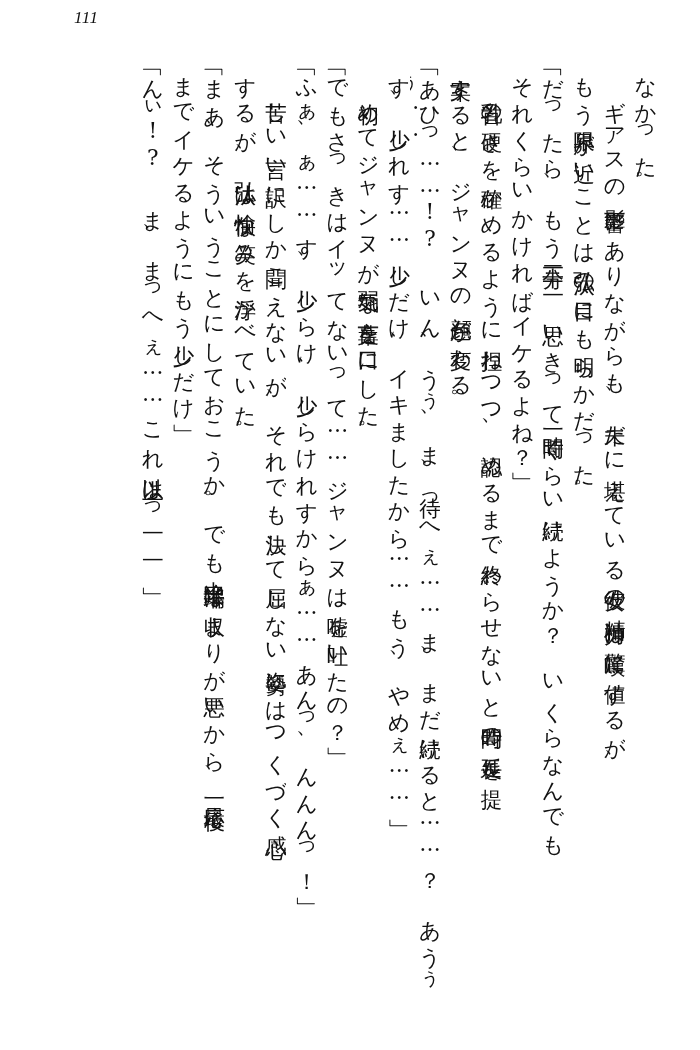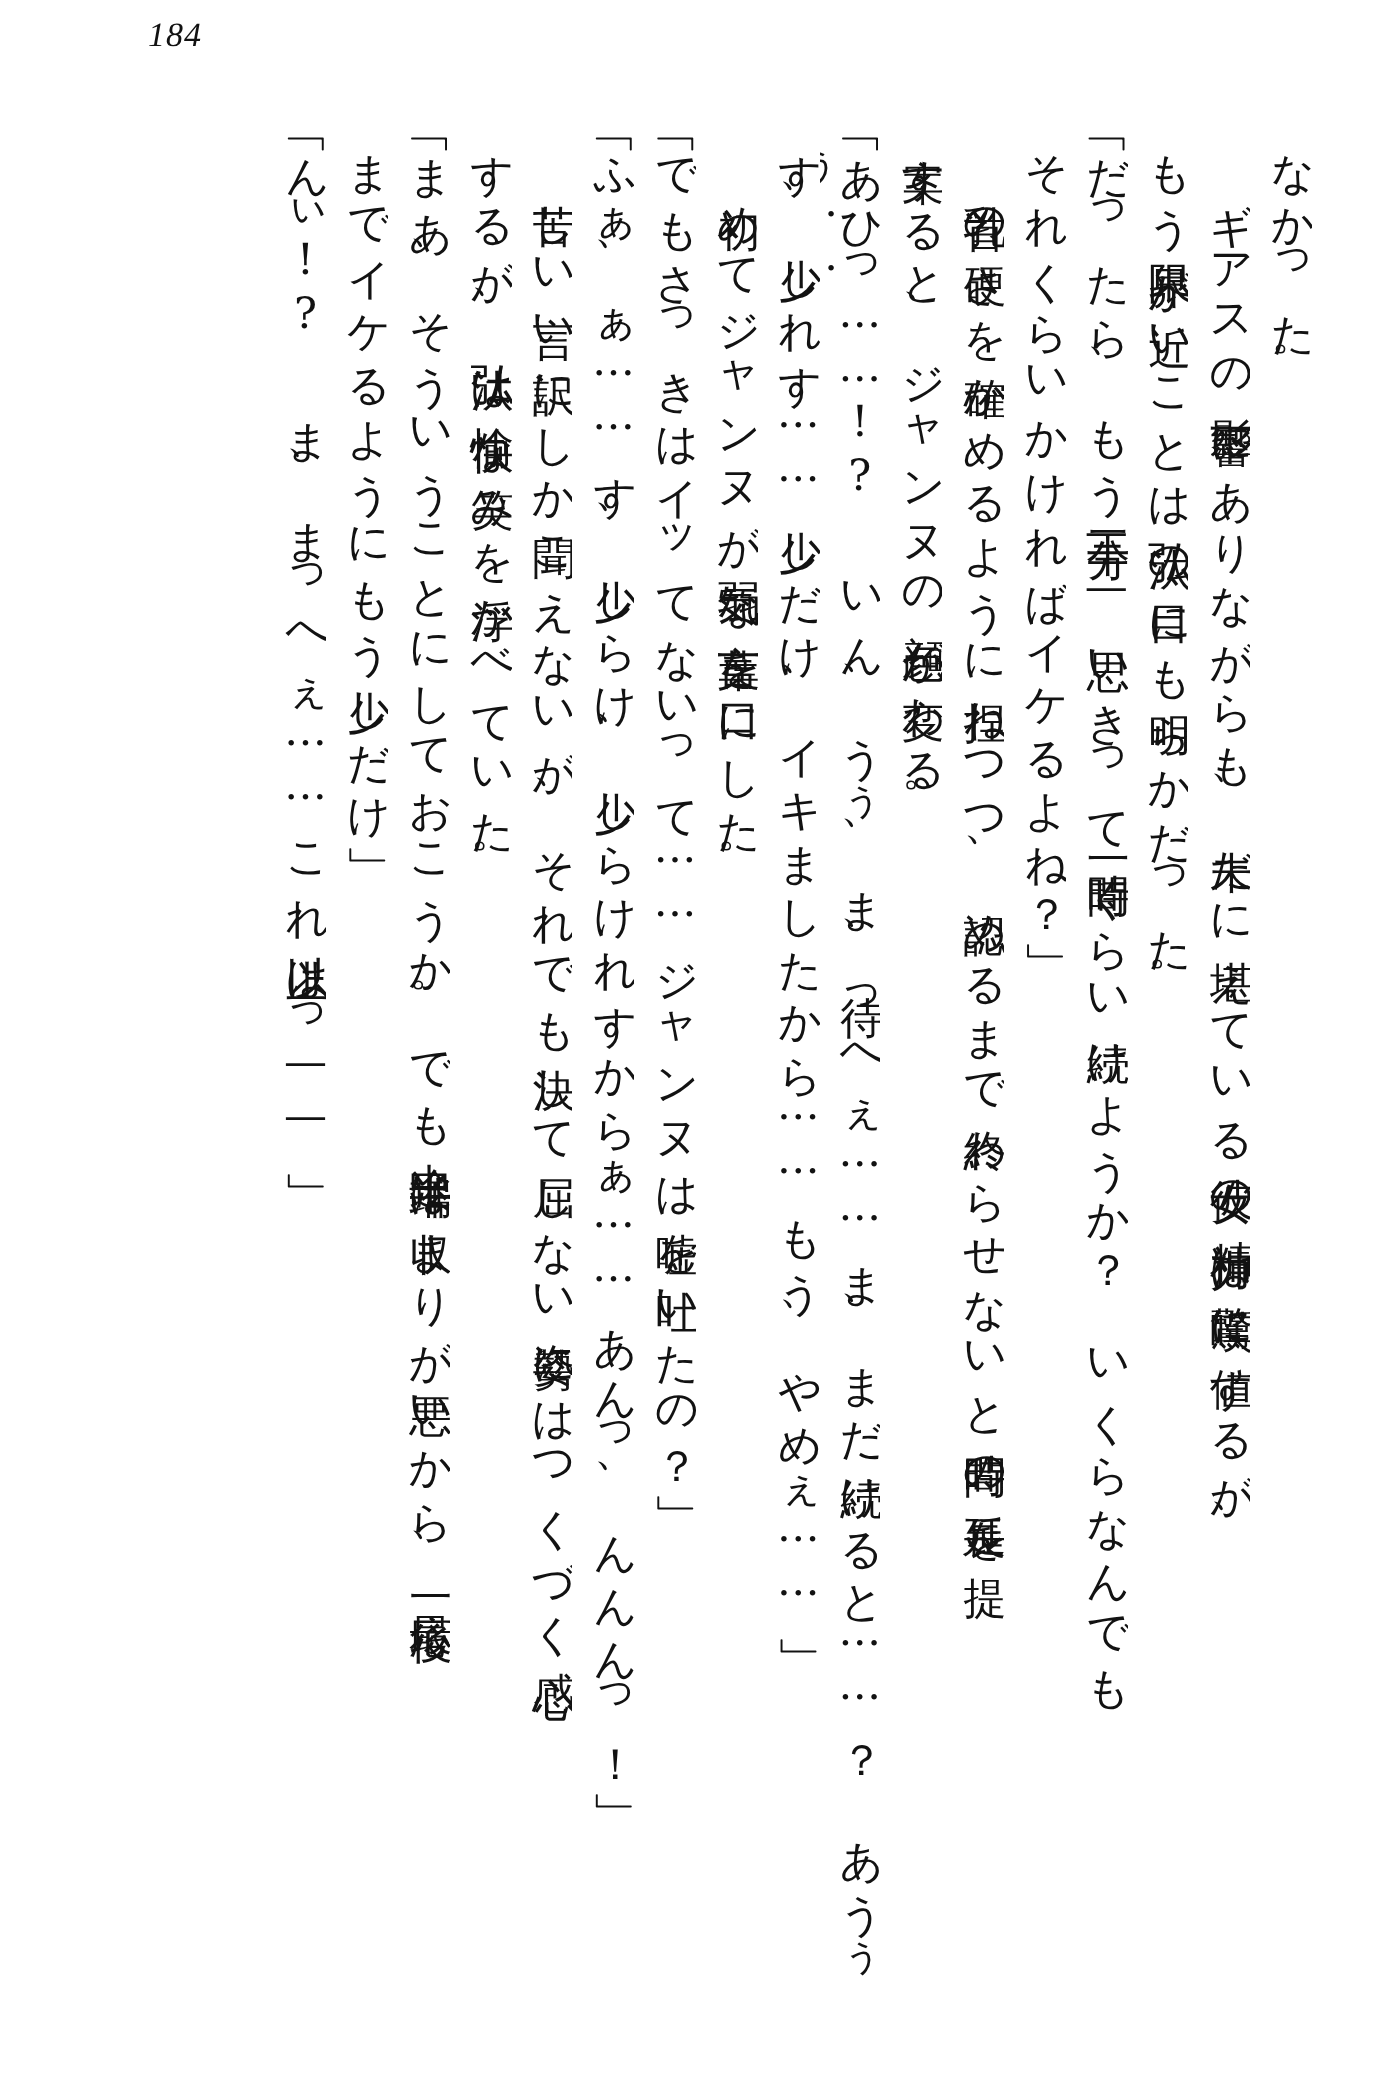--- a/index.html
+++ b/index.html
@@ -55,21 +55,21 @@
     flex: 0 0 30.8px;
     white-space: pre-wrap;
     word-break: break-all;
     overflow: hidden;
   }
 </style>
 </head>
 <body>
 
 <div class="page">
-  <div class="page-number">184</div>
+  <div class="page-number">111</div>
   <div class="text-body" id="body-text">
       <div class="vline">なかった。</div>
       <div class="vline">　ギアスの影響下にありながらも、未だに堪えている彼女の精神力は驚嘆に値するが、</div>
       <div class="vline">もう限界が近いことは弘汰の目にも明らかだった。</div>
       <div class="vline">「だったら、もう三十分——思いきって一時間くらい続けようか？　いくらなんでも</div>
       <div class="vline">それくらいかければイケるよね？」</div>
       <div class="vline">　乳首の硬さを確かめるように捏ねつつ、認めるまで終わらせないと時間の延長を提</div>
       <div class="vline">案すると、ジャンヌの顔色が変わる。</div>
       <div class="vline">「あひっ……!?　いん、うぅ、ま、待っへぇ……ま、まだ続けると……？　あうぅぅ……</div>
       <div class="vline">す、少しれす……少しだけ、イキましたから……もう、やめぇ……」</div>

